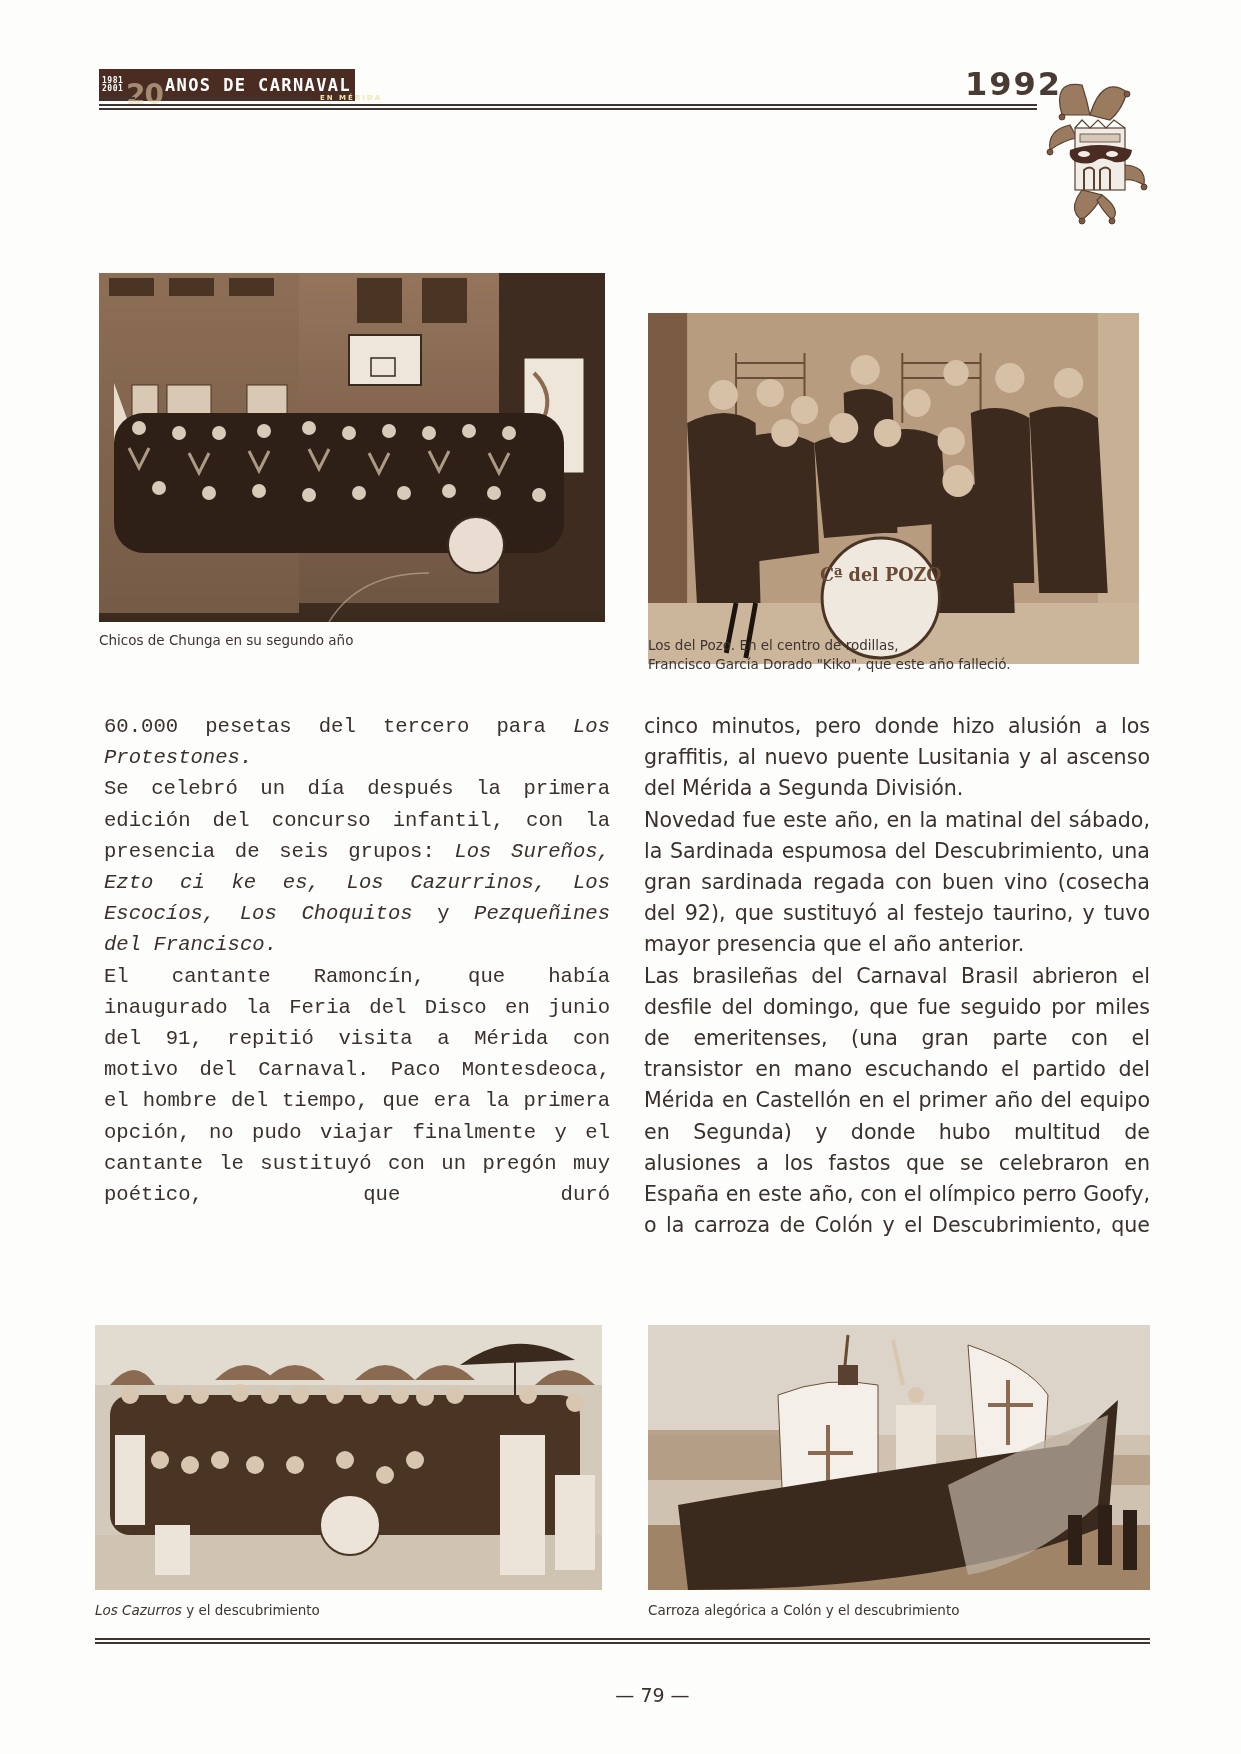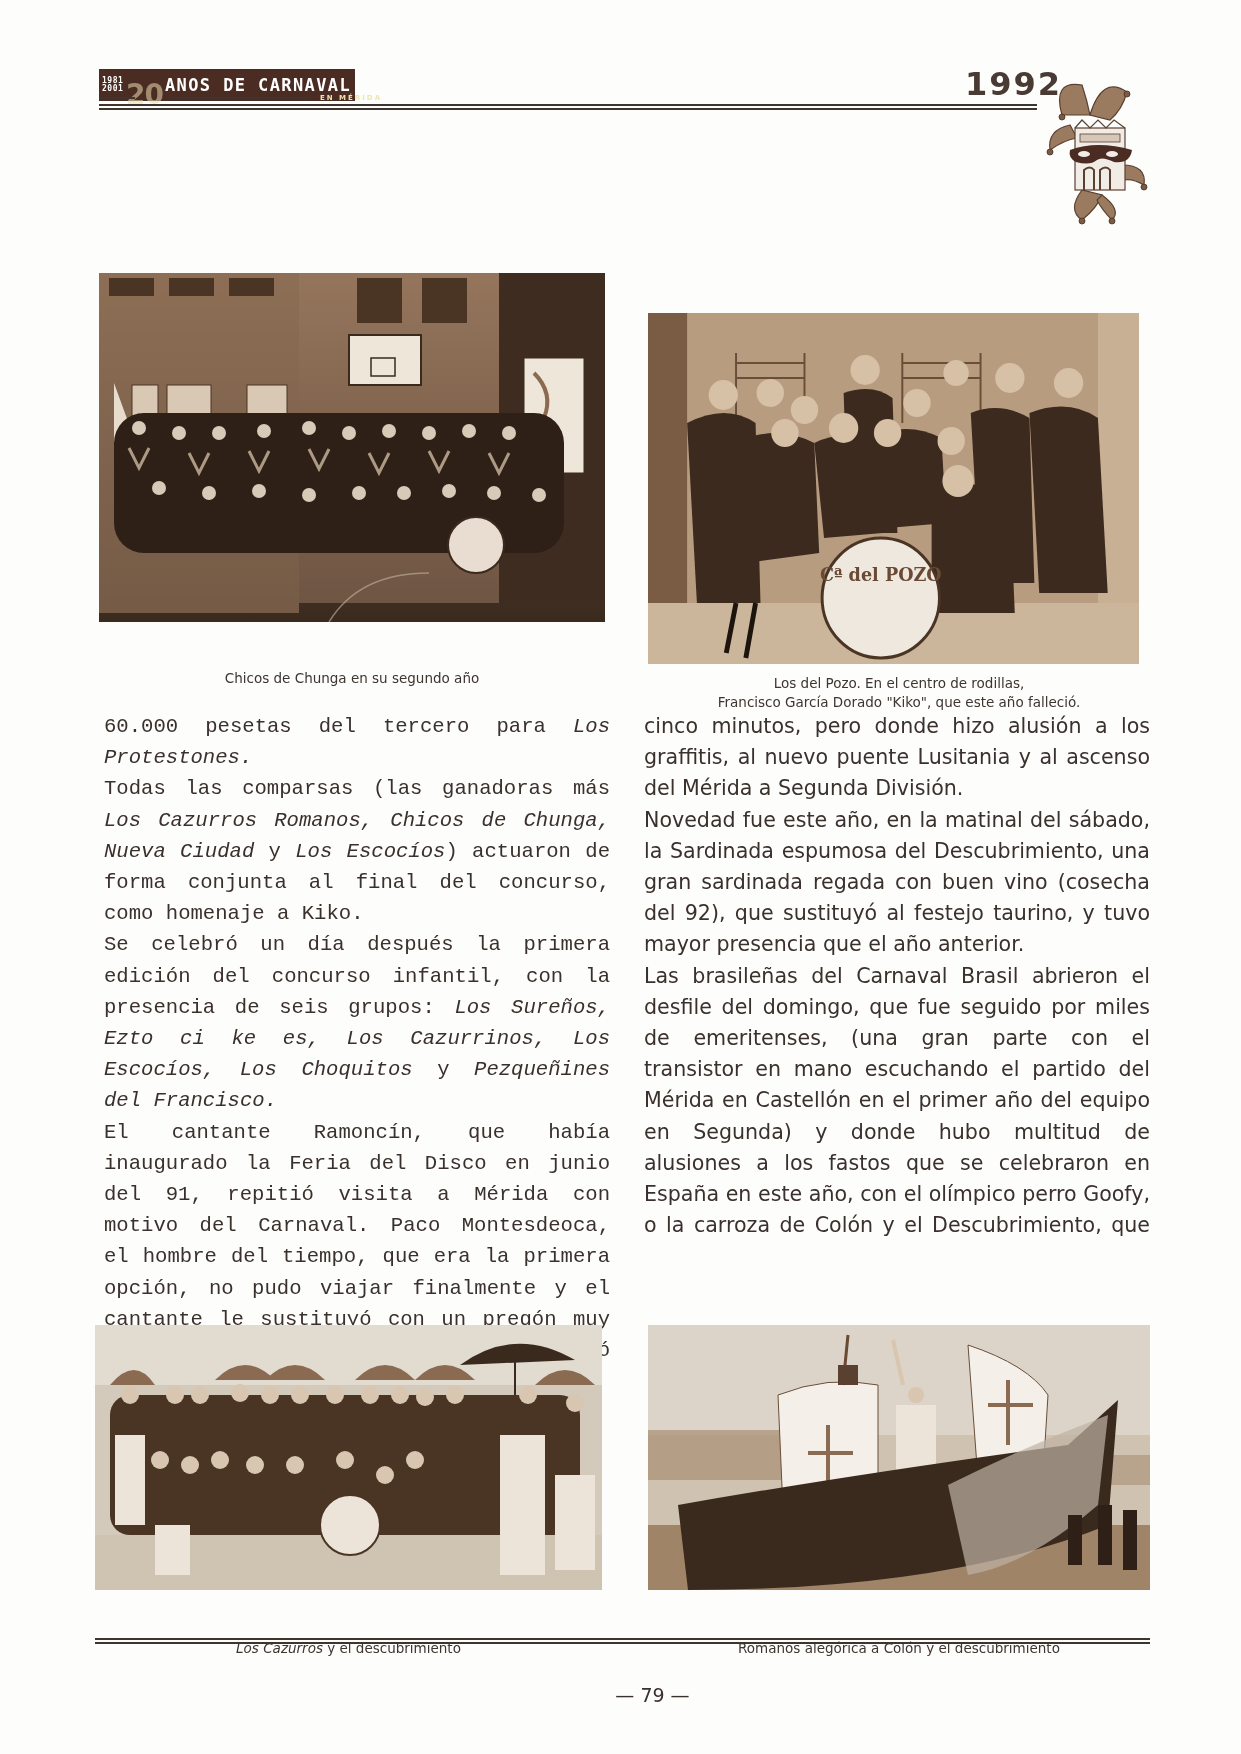--- a/index.html
+++ b/index.html
@@ -21,21 +21,21 @@
     .rule-double { height: 6px; border-top: 2px solid #3e3530; border-bottom: 2px solid #3e3530; box-sizing: border-box; }
     .year { left: 965px; top: 65px; font-family: "DejaVu Sans", sans-serif; font-weight: bold; font-size: 32px; color: #4a3a34; letter-spacing: 2px; }
 
     
     .logo { left: 1042px; top: 70px; width: 110px; height: 155px; }
 
     
     .photo { overflow: hidden; }
     .photo svg { display: block; width: 100%; height: 100%; }
 
-    .caption { font-size: 13.5px; color: #3e3430; text-align: center; line-height: 19px; margin-top: 38px; }
+    .caption { font-size: 13.5px; color: #3e3430; line-height: 19px; }
     .caption i { font-style: italic; }
 
     
     .col { width: 506px; font-size: 20.6px; line-height: 31.2px; color: #3a302c; text-align: justify; }
     .col p { margin: 0; }
     .col .last-line { text-align-last: justify; }
     em { font-style: italic; }
 
     .footer-rule { left: 95px; top: 1638px; width: 1055px; }
     .page-num { left: 0; width: 1241px; top: 1684px; text-align: center; font-size: 19px; color: #3a302c; padding-left: 32px; }
@@ -195,21 +195,20 @@
 </div>
 
 <div class="abs caption" style="left:99px; top:631px; width:506px;">Chicos de Chunga en su segundo año</div>
 <div class="abs caption" style="left:648px; top:636px; width:502px;">
   <div>Los del Pozo. En el centro de rodillas,</div>
   <div>Francisco García Dorado "Kiko", que este año falleció.</div>
 </div>
 
 <div class="abs col" style="left:104px; top:711px;font-family:Liberation Mono, monospace;">
   <p><span>60.000 pesetas del tercero para </span><em>Los Protestones.</em></p>
-  <p><span>Todas las comparsas (las ganadoras más </span><em>Los Cazurros Romanos, Chicos de Chunga, Nueva Ciudad</em><span> y </span><em>Los Escocíos</em><span>) actuaron de forma conjunta al final del concurso, como homenaje a Kiko.</span></p>
   <p><span>Se celebró un día después la primera edición del concurso infantil, con la presencia de seis grupos: </span><em>Los Sureños, Ezto ci ke es, Los Cazurrinos, Los Escocíos, Los Choquitos</em><span> y </span><em>Pezqueñines del Francisco.</em></p>
   <p class="last-line">El cantante Ramoncín, que había inaugurado la Feria del Disco en junio del 91, repitió visita a Mérida con motivo del Carnaval. Paco Montesdeoca, el hombre del tiempo, que era la primera opción, no pudo viajar finalmente y el cantante le sustituyó con un pregón muy poético, que duró</p>
 </div>
 
 <div class="abs col" style="left:644px; top:711px;">
   <p>cinco minutos, pero donde hizo alusión a los graffitis, al nuevo puente Lusitania y al ascenso del Mérida a Segunda División.</p>
   <p>Novedad fue este año, en la matinal del sábado, la Sardinada espumosa del Descubrimiento, una gran sardinada regada con buen vino (cosecha del 92), que sustituyó al festejo taurino, y tuvo mayor presencia que el año anterior.</p>
   <p class="last-line">Las brasileñas del Carnaval Brasil abrieron el desfile del domingo, que fue seguido por miles de emeritenses, (una gran parte con el transistor en mano escuchando el partido del Mérida en Castellón en el primer año del equipo en Segunda) y donde hubo multitud de alusiones a los fastos que se celebraron en España en este año, con el olímpico perro Goofy, o la carroza de Colón y el Descubrimiento, que</p>
 </div>
 
@@ -288,16 +287,16 @@
         <rect x="420" y="190" width="14" height="50"></rect>
         <rect x="450" y="180" width="14" height="60"></rect>
         <rect x="475" y="185" width="14" height="60"></rect>
       </g>
   </svg>
 </div>
 
 <div class="abs caption" style="left:95px; top:1601px; width:507px;">
   <i>Los Cazurros</i><span> y el descubrimiento</span>
 </div>
-<div class="abs caption" style="left:648px; top:1601px; width:502px;">Romanos alegórica a Colón y el descubrimiento</div>
+<div class="abs caption" style="left:648px; top:1601px; width:502px;">Carroza alegórica a Colón y el descubrimiento</div>
 
 <div class="abs rule-double footer-rule"></div>
 <div class="abs page-num">— 79 —</div>
 
 </body></html>

